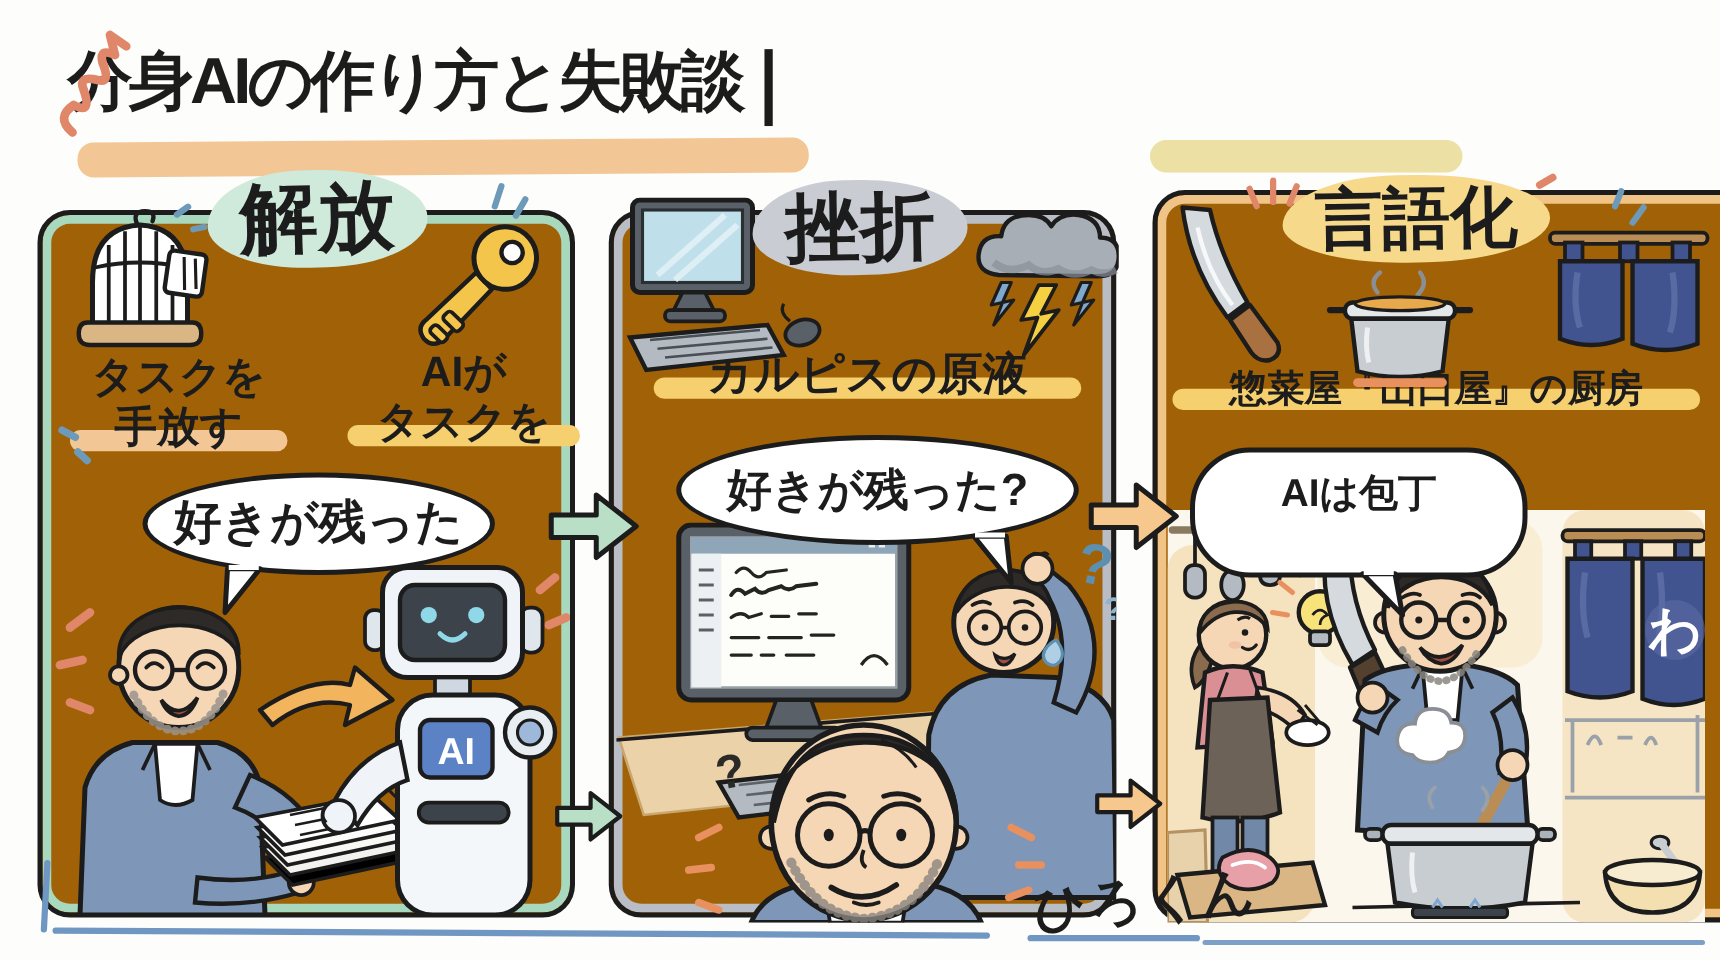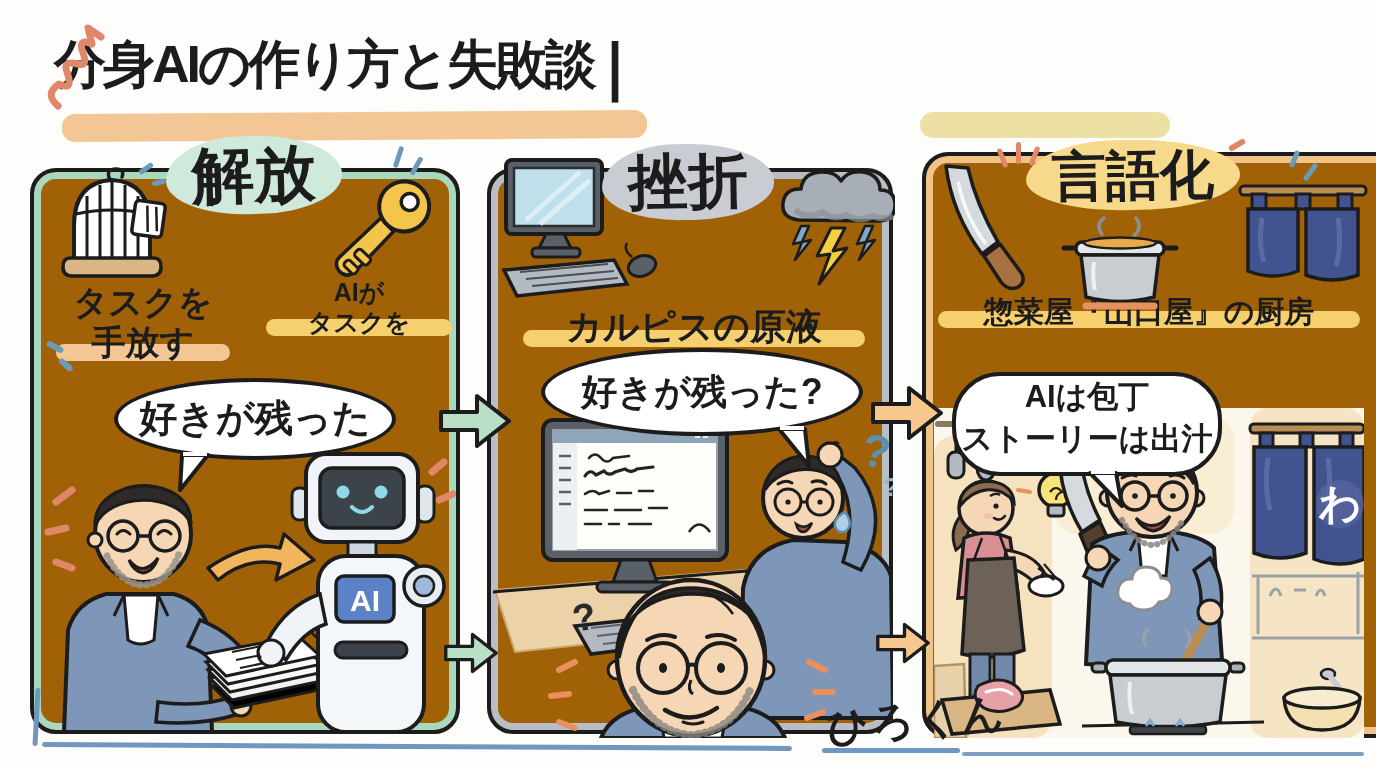--- a/index.html
+++ b/index.html
@@ -56,21 +56,21 @@
   </div>
 
   <div class="panel" style="left:30px;top:168px;width:430px;height:566px;--acc:var(--mint);">
 
     <div class="label" style="left:26px;top:110px;width:166px;font-size:34px;">
       <span class="lline"><span class="ltxt">タスクを</span></span>
       <span class="lline"><span class="lbar" style="background:var(--orange-hl);"></span>
         <span class="ltxt">手放す</span></span>
     </div>
 
-    <div class="label" style="left:236px;top:106px;width:178px;font-size:25px;">
+    <div class="label" style="left:248px;top:106px;width:178px;font-size:34px;">
       <span class="lline"><span class="ltxt">AIが</span></span>
       <span class="lline"><span class="lbar" style="background:var(--yellow-hl);"></span>
         <span class="ltxt">タスクを</span></span>
     </div>
 
     <div class="bubble" style="left:80px;top:206px;width:282px;height:82px;border-radius:50%;font-size:38px;line-height:72px;">
       <span>好きが残った</span>
       <svg class="tail" style="left:56px;top:70px;width:44px;height:42px" viewBox="0 0 44 42">
         <path d="M8,3 L34,3 L6,38 Z" fill="#fff" stroke="#1c1c1c" stroke-width="4" stroke-linejoin="round"></path>
         <path d="M9,1 L33,1" stroke="#fff" stroke-width="6"></path>
@@ -152,21 +152,21 @@
         <circle cx="231" cy="209" r="13" fill="#f0f4f8" stroke="#1c1c1c" stroke-width="3"></circle>
         <path d="M223,199 q-9,7 -2,15" stroke="#1c1c1c" stroke-width="2.5" fill="none"></path>
         <rect x="296" y="132" width="58" height="46" rx="8" fill="#5b82c4" stroke="#1c1c1c" stroke-width="3.5"></rect>
         <text x="325" y="167" font-size="30" font-weight="bold" fill="#fff" text-anchor="middle">AI</text>
       </g>
     </svg>
   </div>
 
   <div class="panel" style="left:487px;top:168px;width:406px;height:566px;--acc:var(--gray-acc);">
 
-    <div class="label" style="left:36px;top:106px;width:334px;font-size:36px;margin-top:28px;">
+    <div class="label" style="left:36px;top:106px;width:334px;font-size:36px;">
       <span class="lline"><span class="lbar" style="background:var(--yellow-hl);"></span>
         <span class="ltxt">カルピスの原液</span></span>
     </div>
 
     <div class="bubble" style="left:50px;top:176px;width:322px;height:88px;border-radius:50%;font-size:36px;line-height:80px;">
       <span>好きが残った?</span>
       <svg class="tail" style="left:226px;top:74px;width:46px;height:44px" viewBox="0 0 46 44">
         <path d="M8,3 L34,3 L38,40 Z" fill="#fff" stroke="#1c1c1c" stroke-width="4" stroke-linejoin="round"></path>
         <path d="M9,1 L33,1" stroke="#fff" stroke-width="6"></path>
       </svg>
@@ -269,23 +269,22 @@
     </svg>
   </div>
 
   <div class="panel" style="left:922px;top:152px;width:512px;height:586px;--acc:var(--panel3-acc);">
 
     <div class="label" style="left:16px;top:138px;width:414px;font-size:30px;">
       <span class="lline"><span class="lbar" style="background:var(--yellow-hl);"></span>
         <span class="ltxt">惣菜屋『山口屋』の厨房</span></span>
     </div>
 
-    <div class="bubble" style="left:26px;top:216px;width:270px;height:104px;border-radius:48px;font-size:31px;line-height:1.35;padding-top:0;">
+    <div class="bubble" style="left:26px;top:202px;width:270px;height:104px;border-radius:48px;font-size:31px;line-height:1.35;padding-top:12px;">
       <div>AIは包丁</div>
-      <div>ストーリーは出汁</div>
       <svg class="tail" style="left:126px;top:94px;width:46px;height:40px" viewBox="0 0 46 40">
         <path d="M8,3 L34,3 L40,36 Z" fill="#fff" stroke="#1c1c1c" stroke-width="4" stroke-linejoin="round"></path>
         <path d="M9,1 L33,1" stroke="#fff" stroke-width="6"></path>
       </svg>
     </div>
 
     <svg class="icon" style="left:10px;top:4px;width:100px;height:132px" viewBox="0 0 100 132">
       <path d="M10,6 Q16,54 46,94 L62,82 Q40,44 32,8 Z" fill="#d4dade" stroke="#1c1c1c" stroke-width="3.5" stroke-linejoin="round"></path>
       <path d="M22,22 Q30,58 50,84" stroke="#fff" stroke-width="3.5" opacity="0.8" fill="none"></path>
       <path d="M48,96 L64,84 L86,114 Q90,124 80,128 Q71,130 65,122 Z" fill="#a9713f" stroke="#1c1c1c" stroke-width="3.5" stroke-linejoin="round"></path>

